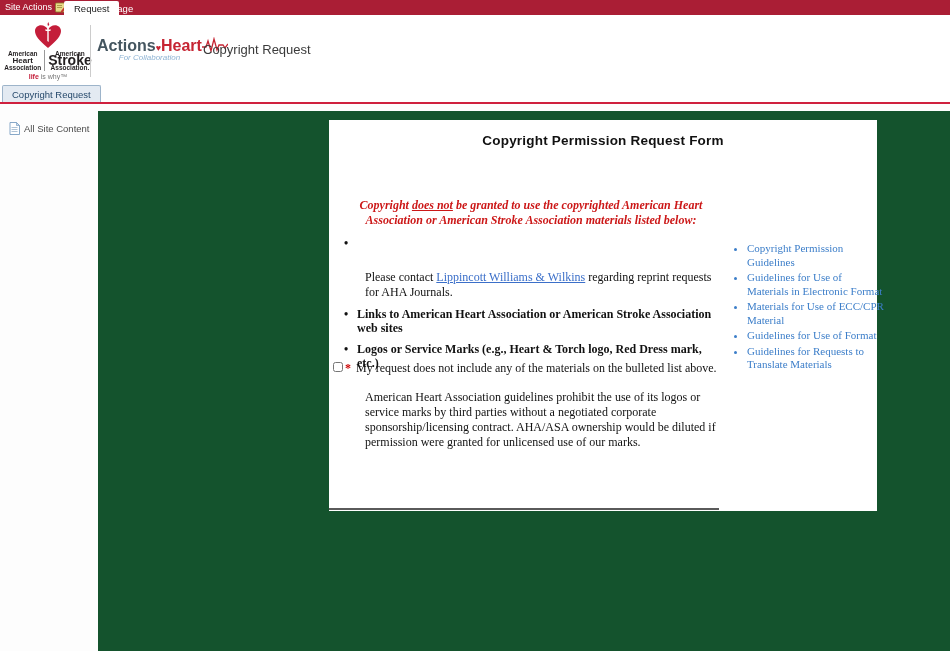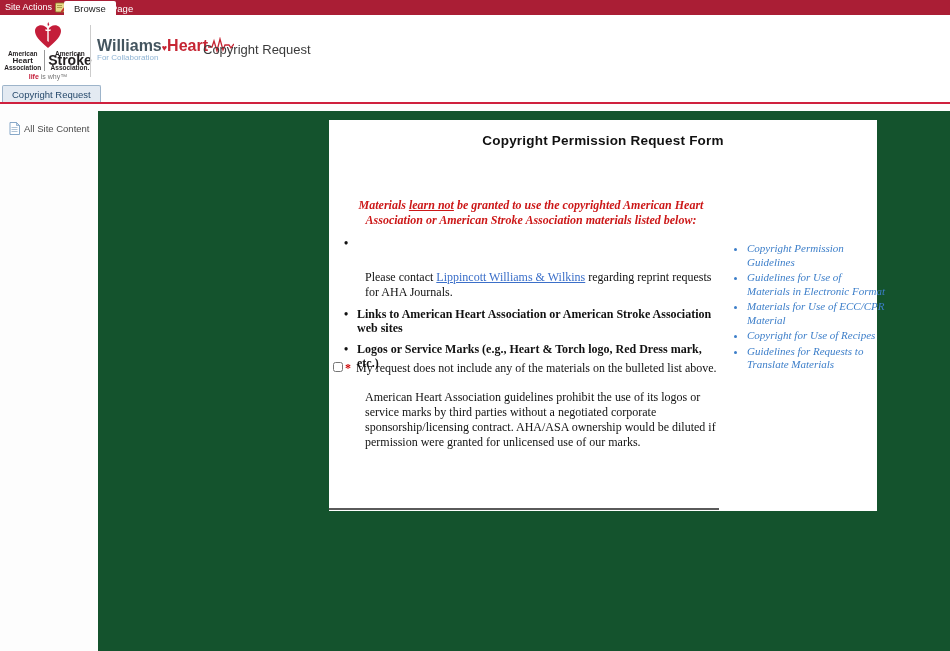--- a/index.html
+++ b/index.html
@@ -24,21 +24,21 @@
   .aha-col { font-size:6.5px; font-weight:bold; color:#231f20; text-align:center; line-height:7px; padding:0 3px; }
   .aha-col + .aha-col { border-left:1px solid #999; }
   .aha-tag { text-align:center; font-size:7px; color:#777; margin-top:2px; }
   .aha-tag b { color:#c41e3a; font-weight:bold; }
   .logo-divider { position:absolute; left:90px; top:10px; height:52px; width:1px; background:#ccc; }
   .ext-logo { position:absolute; left:97px; top:22px; cursor:pointer; }
   .ext-line1 { font-size:16px; letter-spacing:0; white-space:nowrap; }
   .ext-line1 .ext-a { color:#44555f; font-weight:bold; }
   .ext-line1 .ext-dot { color:#c62533; font-size:9px; }
   .ext-line1 .ext-b { color:#c62533; font-weight:bold; }
-  .ext-sub { font-size:8px; color:#8fb4d4; text-align:left; margin-top:-2px; margin-right:26px; }
+  .ext-sub { font-size:8px; font-style:italic; color:#8fb4d4; text-align:center; margin-top:-2px; margin-right:26px; }
   .ekg { vertical-align:-2px; }
   .page-title { position:absolute; left:203px; top:27px; font-size:13px; color:#3b3b3b; }
 
   
   .navtab-row { position:absolute; left:0; top:85px; width:950px; height:17px; background:#fff; }
   .navtab { position:absolute; left:2px; top:0; height:17px; padding:3px 9px 0 9px; font-size:9.5px;
             color:#26496b; background:#e3eaf2; border:1px solid #9db4ca; border-bottom:none;
             border-radius:2px 2px 0 0; cursor:pointer; }
   .red-rule { position:absolute; left:0; top:102px; width:950px; height:2px; background:#cf203e; }
 
@@ -68,38 +68,38 @@
                   font-size:12px; line-height:14px; color:#111; }
   .checkbox-row input { width:10px; height:10px; margin:1px 2px 0 0; cursor:pointer; }
   .req { color:#cc0000; font-weight:bold; margin-right:5px; }
   .uln { }
   .form-hr { position:absolute; left:0; top:388px; width:390px; height:2px; background:#5a5a5a; }
 
   
   .links-panel { position:absolute; left:404px; top:122px; width:152px; }
   .links-panel ul { list-style:disc; margin-left:14px; }
   .links-panel li { font-size:11px; line-height:13.5px; color:#3c7ec9; margin-bottom:2px; }
-  .links-panel li a { color:#3c7ec9; text-decoration:none; cursor:pointer;font-style:italic; }
+  .links-panel li a { color:#3c7ec9; text-decoration:none; cursor:pointer; }
 </style>
 </head>
 <body>
 
 <div class="page">
 
   <div class="ribbon">
     <div class="site-actions">
       <span>Site Actions</span><span class="caret">▼</span>
     </div>
     <svg class="ribbon-icon" viewBox="0 0 12 11">
       <rect x="0.5" y="1" width="9" height="9" rx="1" fill="#e8d98a" stroke="#8c7c2a" stroke-width="0.8"></rect>
       <line x1="2" y1="3.5" x2="7" y2="3.5" stroke="#9c8c3a" stroke-width="0.8"></line>
       <line x1="2" y1="5.5" x2="7" y2="5.5" stroke="#9c8c3a" stroke-width="0.8"></line>
       <path d="M6 9 L10.5 3.5 L12 5 L7.5 10.2 L5.8 10.6 Z" fill="#c0392b"></path>
     </svg>
-    <div class="ribbon-tab active">Browse</div>
+    <div class="ribbon-tab active">Request</div>
     <div class="ribbon-tab inactive">Page</div>
   </div>
 
   <div class="header">
     <div class="aha-logo">
       <svg class="aha-heart" width="30" height="27" viewBox="0 0 30 27">
         <path d="M15 4 C14 1.5 15 0.5 15.6 0 C15.2 1.2 16.4 1.6 16.2 2.8 C16 3.6 15.4 3.9 15 4 Z" fill="#c41e3a"></path>
         <path d="M15 26 C6 18.5 2 13.5 2 9 C2 5.5 4.8 3.2 8 3.2 C11 3.2 13.5 5 15 7.5 C16.5 5 19 3.2 22 3.2 C25.2 3.2 28 5.5 28 9 C28 13.5 24 18.5 15 26 Z" fill="#c41e3a"></path>
         <path d="M14.3 6 L15.7 6 L15.7 20 L14.3 19 Z" fill="#fff"></path>
         <path d="M12 7.5 L18 7.5 L17.3 9 L12.7 9 Z" fill="#fff"></path>
@@ -114,21 +114,21 @@
           <div>American</div>
           <div style="font-size:14px">Stroke</div>
           <div>Association.</div>
         </div>
       </div>
       <div class="aha-tag"><b>life</b><span> is why™</span></div>
     </div>
     <div class="logo-divider"></div>
     <div class="ext-logo">
       <div class="ext-line1">
-        <span class="ext-a">Williams</span><span class="ext-dot">♥</span><span class="ext-b">Heart</span><svg class="ekg" width="26" height="16" viewBox="0 0 26 16">
+        <span class="ext-a">Actions</span><span class="ext-dot">♥</span><span class="ext-b">Heart</span><svg class="ekg" width="26" height="16" viewBox="0 0 26 16">
             <polyline points="0,10 4,10 6,4 9,14 12,2 15,13 17,8 21,8 23,11 26,7" fill="none" stroke="#c62533" stroke-width="1.3"></polyline>
           </svg>
       </div>
       <div class="ext-sub">For Collaboration</div>
     </div>
     <div class="page-title">Copyright Request</div>
   </div>
 
   <div class="navtab-row">
     <div class="navtab">Copyright Request</div>
@@ -147,21 +147,21 @@
       <span>All Site Content</span>
     </div>
   </div>
 
   <div class="main">
 
     <div class="formbox">
       <div class="form-title">Copyright Permission Request Form</div>
 
       <div class="notice serif">
-        <span>Materials </span><span class="uln">learn not</span><span> be granted to use the copyrighted American Heart Association or American Stroke Association materials listed below:</span>
+        <span>Copyright </span><span class="uln">does not</span><span> be granted to use the copyrighted American Heart Association or American Stroke Association materials listed below:</span>
       </div>
 
       <div class="bullets serif">
         <div class="bullet-item">
           <div class="bullet-head">
               <span class="bdot">•</span>
             </div>
           <div class="bullet-body"><span>Please contact </span><a class="tlink">Lippincott Williams &amp; Wilkins</a><span> regarding reprint requests for AHA Journals.</span></div>
         </div>
         <div class="bullet-item">
@@ -183,21 +183,21 @@
         <input type="checkbox" style="">
         <span class="req">*</span>
         <span><span>My request does </span><span class="uln">not</span><span> include any of the materials on the bulleted list above.</span></span>
       </div>
 
       <div class="links-panel serif">
         <ul>
           <li><a>Copyright Permission Guidelines</a></li>
           <li><a>Guidelines for Use of Materials in Electronic Format</a></li>
           <li><a>Materials for Use of ECC/CPR Material</a></li>
-          <li><a>Copyright for Use of Recipes</a></li>
+          <li><a>Guidelines for Use of Format</a></li>
           <li><a>Guidelines for Requests to Translate Materials</a></li>
         </ul>
       </div>
 
       <div class="form-hr"></div>
     </div>
   </div>
 
 </div>
 

